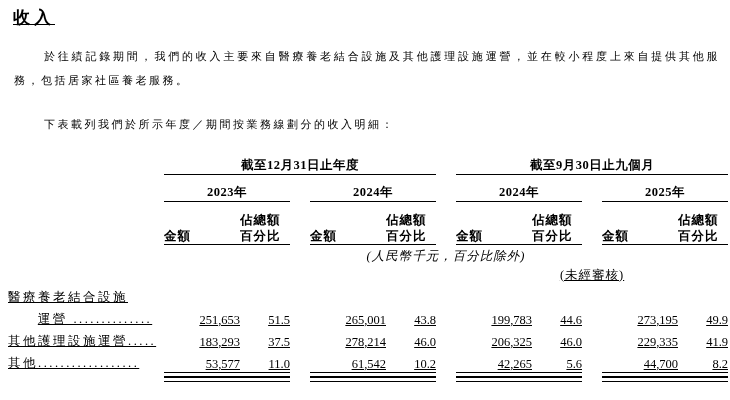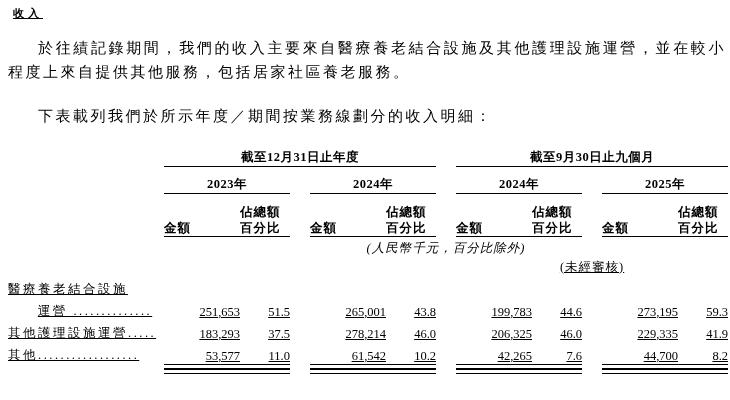--- a/index.html
+++ b/index.html
@@ -4,26 +4,26 @@
 <style>
   html, body { margin: 0; padding: 0; background: #ffffff; }
   body {
     width: 730px; height: 400px; overflow: hidden;
     font-family: "Liberation Serif", "DejaVu Serif", serif;
     color: #000;
   }
   .page { padding: 6px 0 0 8px; width: 722px; }
 
   .doc-title {
-    margin: 0; font-size: 11px; font-weight: bold; letter-spacing: 4px;
+    margin: 0; font-size: 17px; font-weight: bold; letter-spacing: 4px;
     padding-left: 5px;
     text-decoration: underline;
   }
   .para {
-    margin: 0; font-size: 15px; line-height: 23.5px; letter-spacing: 2.5px;
+    margin: 6px; font-size: 11px; line-height: 23.5px; letter-spacing: 2.5px;
     text-align: justify; padding-right: 4px;
   }
   .para.p1 { margin-top: 16px; text-indent: 30px; }
   .para.p2 { margin-top: 21px; text-indent: 30px; }
 
   table.rev {
     border-collapse: collapse; table-layout: fixed;
     width: 720px; margin-top: 13px;
   }
   table.rev td {
@@ -143,21 +143,21 @@
       <td class="num">251,653</td>
       <td class="num">51.5</td>
       <td></td>
       <td class="num">265,001</td>
       <td class="num">43.8</td>
       <td></td>
       <td class="num">199,783</td>
       <td class="num">44.6</td>
       <td></td>
       <td class="num">273,195</td>
-      <td class="num">59.3</td>
+      <td class="num">49.9</td>
     </tr>
 
     <tr class="data-row">
       <td class="lbl">其他護理設施運營.....</td>
       <td class="num">183,293</td>
       <td class="num">37.5</td>
       <td></td>
       <td class="num">278,214</td>
       <td class="num">46.0</td>
       <td></td>
@@ -170,21 +170,21 @@
 
     <tr class="data-row">
       <td class="lbl">其他..................</td>
       <td class="num rb">53,577</td>
       <td class="num rb">11.0</td>
       <td></td>
       <td class="num rb">61,542</td>
       <td class="num rb">10.2</td>
       <td></td>
       <td class="num rb">42,265</td>
-      <td class="num rb">7.6</td>
+      <td class="num rb">5.6</td>
       <td></td>
       <td class="num rb">44,700</td>
       <td class="num rb">8.2</td>
     </tr>
 
 
     <tr class="dbl-row">
       <td></td>
       <td>
             <div class="dbl"></div>

